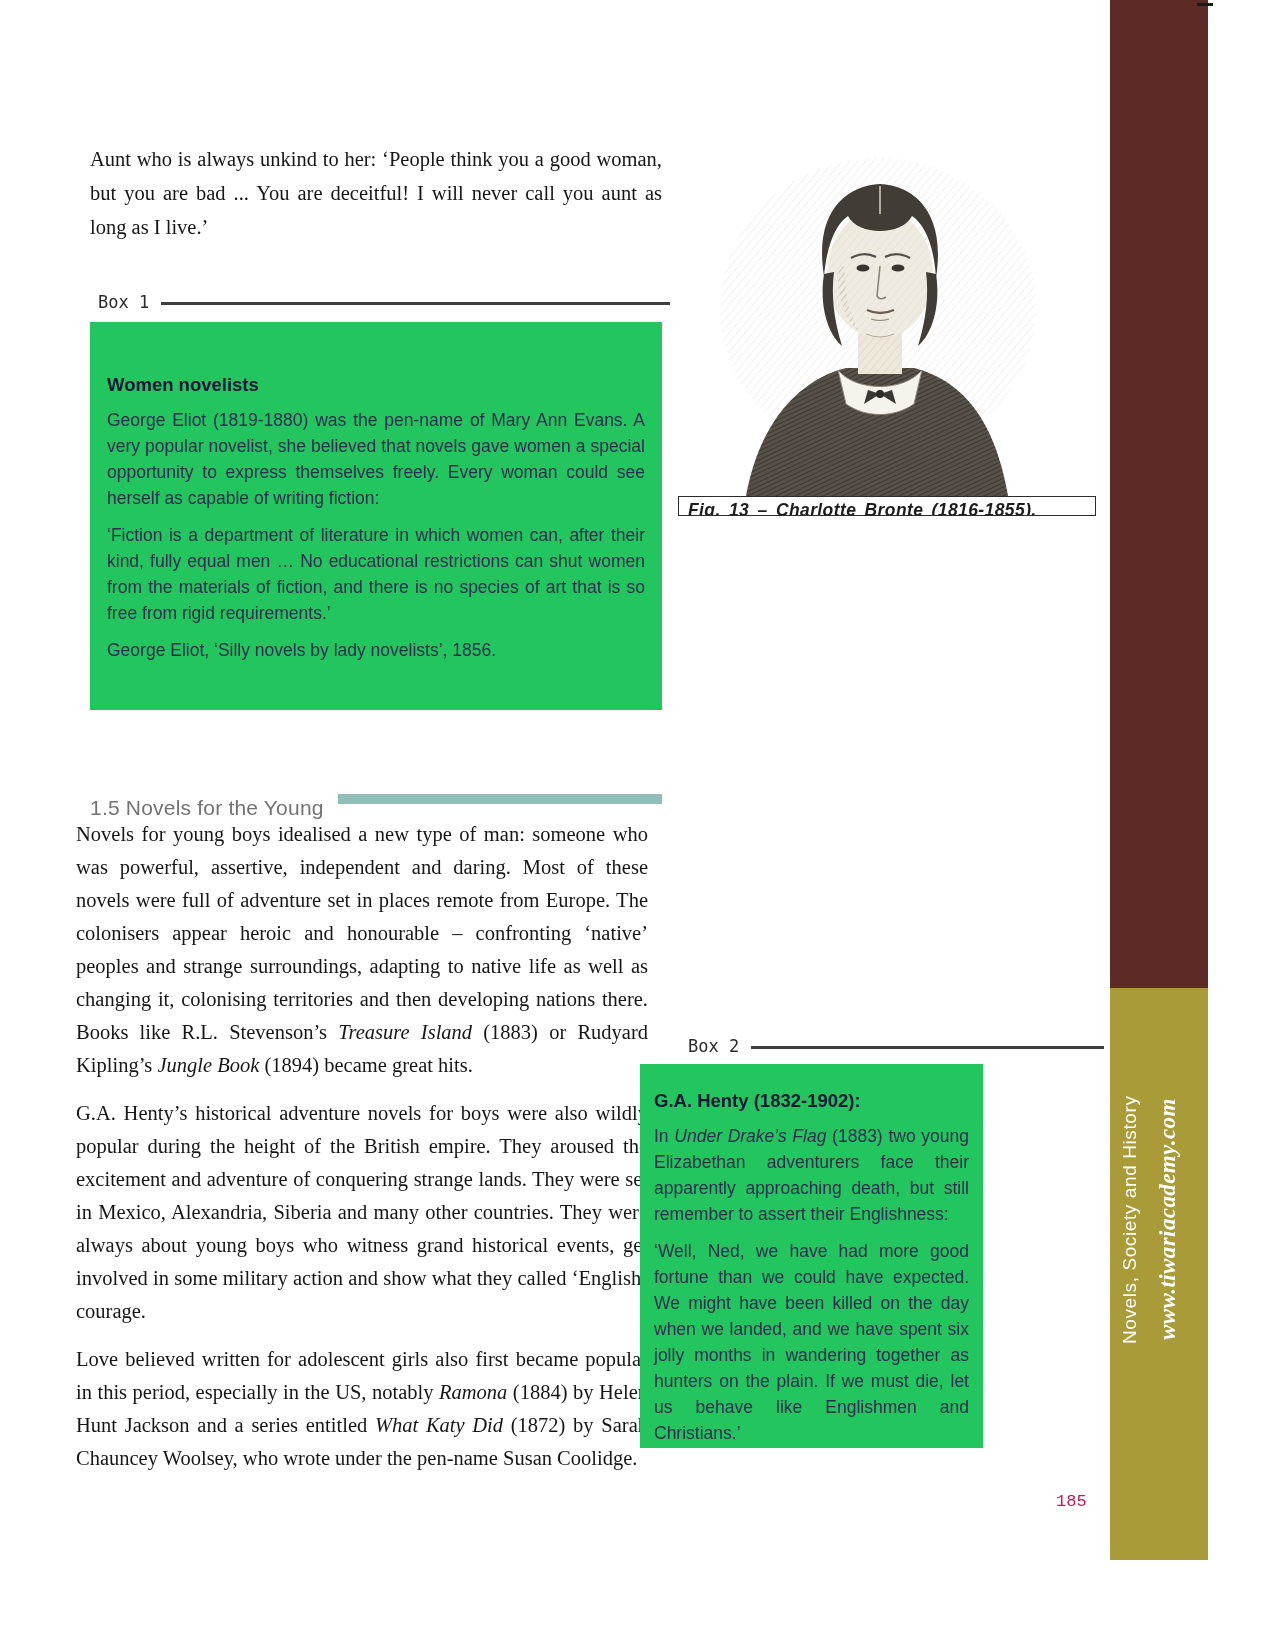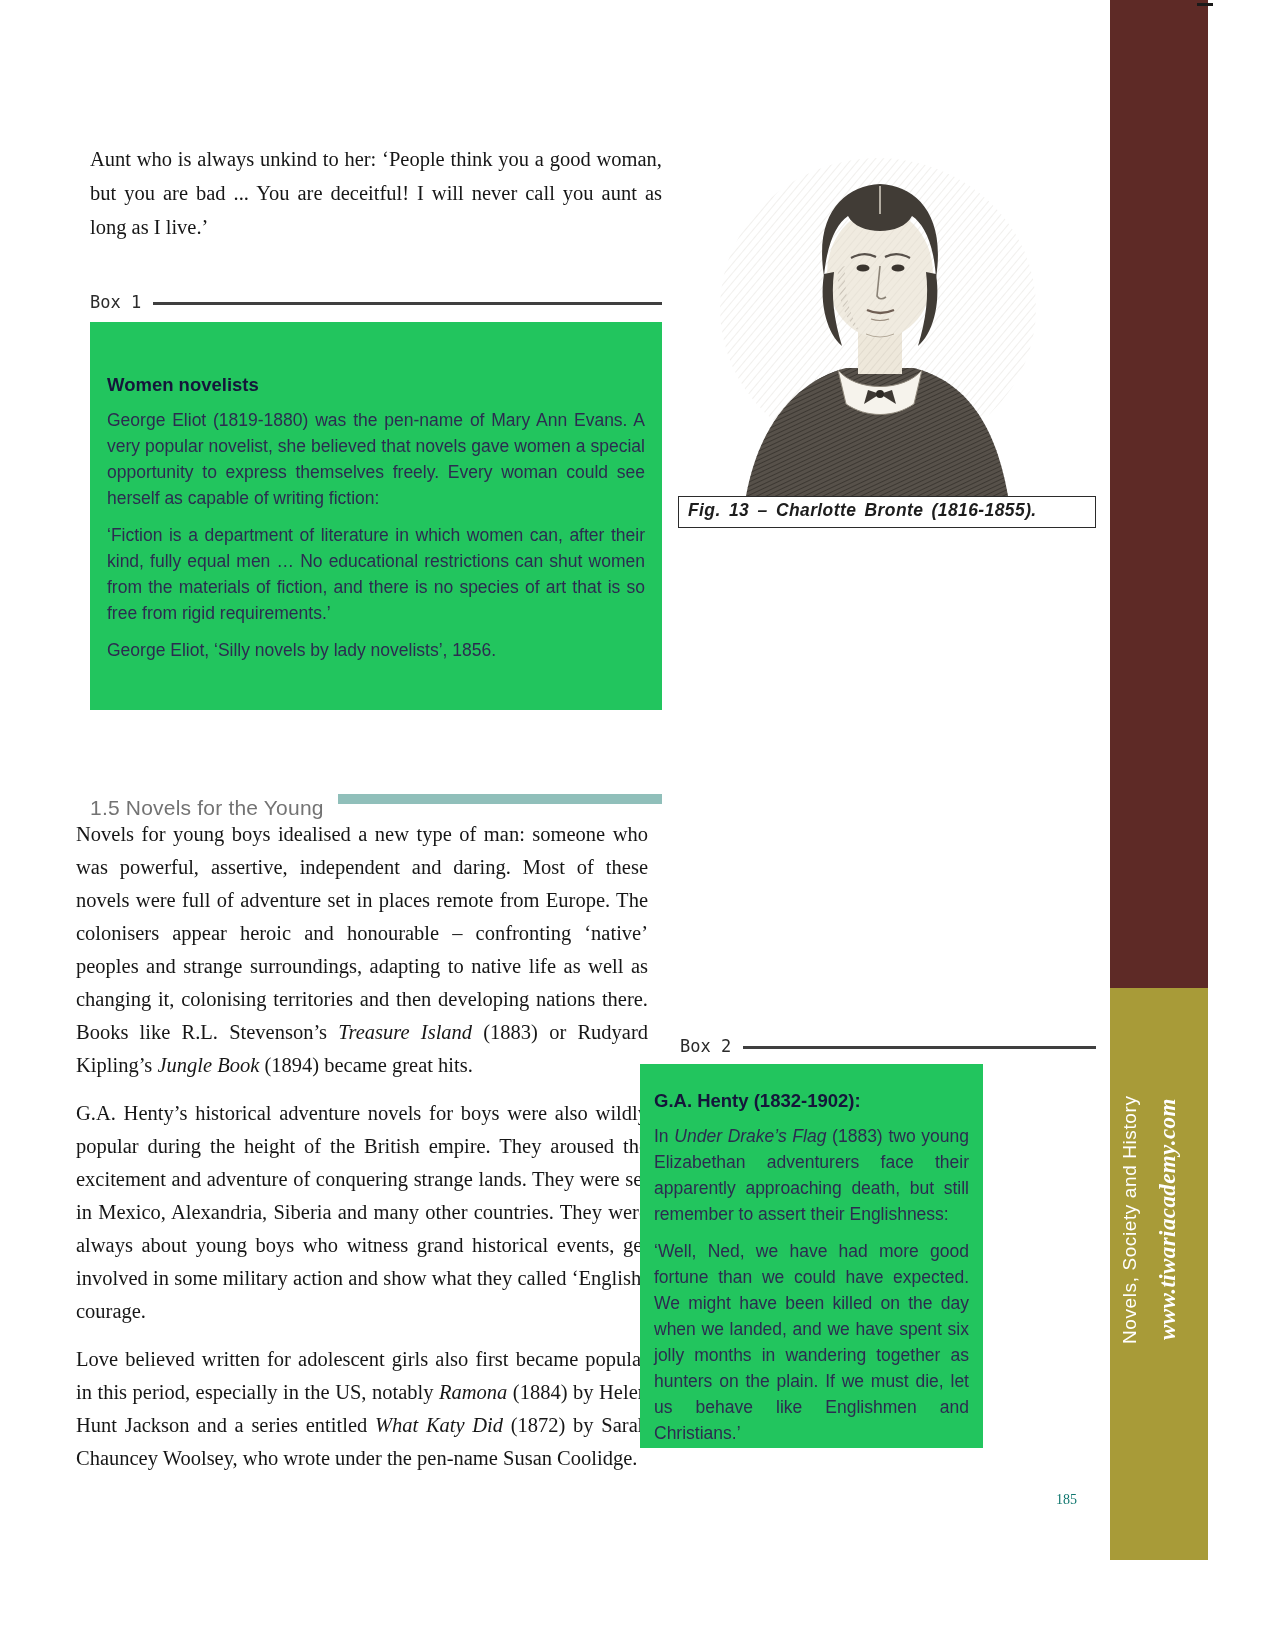--- a/index.html
+++ b/index.html
@@ -14,42 +14,42 @@
   .serif-body {
     font-family:"Liberation Serif", serif;
     font-size:20.5px; line-height:33px; color:#161616;
     text-align:justify;
   }
   .intro { position:absolute; left:90px; top:142px; width:572px; line-height:34px; }
 
   
   .boxlabel {
     position:absolute; display:flex; align-items:center; gap:12px;
-    font-family:"DejaVu Sans Mono", monospace; font-size:17px; color:#2b2b2b;
+    font-family:"DejaVu Sans Mono", monospace; font-size:17px; color:#2b2b2b;margin-left:8px;
   }
   .boxlabel .rule { flex:1; height:2.5px; background:#3f3f3f; margin-top:3px; }
   .box1-label { left:90px; top:292px; width:572px; }
   .box2-label { left:680px; top:1036px; width:416px; }
 
   
   .lavbox {
     position:absolute; background:#22c55e;
     font-family:"Liberation Sans", sans-serif; color:#2c2c50;
   }
   .lavbox h3 { font-size:18.5px; color:#15153a; margin-bottom:11px; font-weight:bold; }
   .lavbox p { font-size:17.5px; line-height:26px; text-align:justify; margin-bottom:11px; }
   .box1-panel { left:90px; top:322px; width:572px; height:388px; padding:52px 17px 0 17px; }
   .box2-panel { left:640px; top:1064px; width:343px; height:384px; padding:26px 14px 0 14px; }
 
   
   .portrait { position:absolute; left:688px; top:148px; width:390px; height:348px; }
 
   
   .figcaption {
-    position:absolute; left:678px; top:496px; width:418px; height:32px;
+    position:absolute; left:678px; top:496px; width:418px; height:20px;
     border:1.5px solid #2b2b2b; background:#ffffff;
     font-family:"Liberation Sans", sans-serif; font-weight:bold; font-style:italic;
     font-size:17.5px; color:#1d1d1d; line-height:27px; padding-left:9px;
     letter-spacing:0.4px; word-spacing:3px; white-space:nowrap; overflow:hidden;
   }
 
   
   .sectionhead {
     position:absolute; left:90px; top:778px; width:572px;
     display:flex; align-items:center; gap:14px;
@@ -76,21 +76,21 @@
     font-family:"Liberation Sans", sans-serif; font-size:19px; letter-spacing:0.6px;
   }
   .vert.site {
     left:1155px; top:1062px; height:315px;
     font-family:"Liberation Serif", serif; font-style:italic; font-weight:bold;
     font-size:23px; letter-spacing:0.4px;
   }
 
   .pagenum {
     position:absolute; left:1056px; top:1492px;
-    font-family:Liberation Serif, serif; font-size:14px; color:#0f766e;
+    font-family:Liberation Mono, monospace; font-size:17px; color:#be185d;
   }
 
   .cropmark { position:absolute; left:1197px; top:3px; width:16px; height:3px; background:#1a1a1a; }
 </style>
 </head>
 <body>
 
 <div class="page">
 
   <p class="intro serif-body">Aunt who is always unkind to her: ‘People think you a good woman, but you are bad ... You are deceitful! I will never call you aunt as long as I live.’</p>

